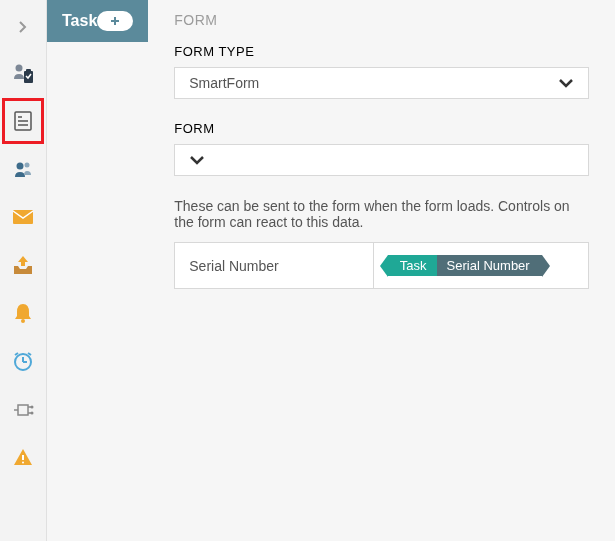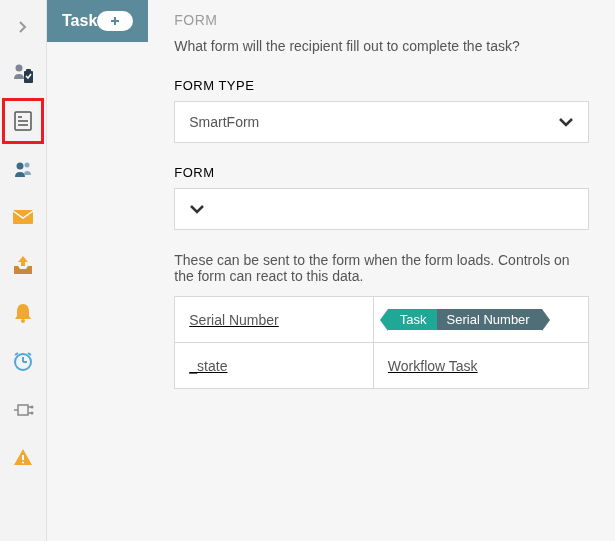--- a/index.html
+++ b/index.html
@@ -10,24 +10,24 @@
 .sidebar-item.collapse { height: 38px; }
 .highlight-box { border: 3px solid #ed1c24; width: 42px; height: 46px; display: flex; align-items: center; justify-content: center; }
 .main { flex: 1; background: #f6f6f6; display: flex; flex-direction: row; }
 .header { background: #5b8a9b; height: 42px; display: flex; align-items: center; justify-content: space-between; padding: 0 15px; }
 .header-title { color: #fff; font-size: 16px; font-weight: 600; }
 .header-add { background: #fff; border-radius: 12px; width: 36px; height: 20px; display: flex; align-items: center; justify-content: center; color: #5b8a9b; font-weight: bold; cursor: pointer; }
 .content { padding: 12px 26px; overflow-y: auto; }
 .section-label { color: #9c9c9c; font-size: 14px; letter-spacing: 0.5px; margin-bottom: 10px; font-weight: 400; }
 .description { color: #555; font-size: 14px; margin-bottom: 24px; }
 .field-label { color: #000000; font-size: 13px; letter-spacing: 0.5px; margin-bottom: 8px; font-weight: 400; margin-top: 16px; }
-.select-box { background: #fff; border: 1px solid #d8d8d8; height: 42px; display: flex; align-items: center; justify-content: space-between; padding: 0 14px; margin-bottom: 22px; cursor: pointer; }
+.select-box { background: #fff; border: 1px solid #d8d8d8; height: 32px; display: flex; align-items: center; justify-content: space-between; padding: 0 14px; margin-bottom: 22px; cursor: pointer; }
 .select-text { color: #555; font-size: 14px; }
 .chevron { color: #333; }
-.params-table { width: 100%; border-collapse: collapse; margin-top: 12px; background: #fff; text-decoration: underline; }
+.params-table { width: 100%; border-collapse: collapse; margin-top: 12px; background: #fff; }
 .params-table td { border: 1px solid #d8d8d8; padding: 12px 14px; font-size: 14px; color: #555; vertical-align: middle; height: 46px; }
 .param-badge { display: inline-flex; align-items: center; }
 .badge-left { background: #1fa896; color: #fff; padding: 3px 10px 3px 12px; font-size: 13px; position: relative; }
 .badge-left::before { content: ''; position: absolute; left: -8px; top: 0; border-top: 11px solid transparent; border-bottom: 11px solid transparent; border-right: 8px solid #1fa896; }
 .badge-right { background: #506e78; color: #fff; padding: 3px 12px 3px 10px; font-size: 13px; position: relative; }
 .badge-right::after { content: ''; position: absolute; right: -8px; top: 0; border-top: 11px solid transparent; border-bottom: 11px solid transparent; border-left: 8px solid #506e78; }
 svg { display: block; }
 </style>
 </head>
 <body>
@@ -118,21 +118,20 @@
       <div class="header-add">
         <svg width="16" height="12" viewBox="0 0 16 12">
           <line x1="8" y1="2" x2="8" y2="10" stroke="#5b8a9b" stroke-width="2"></line>
           <line x1="4" y1="6" x2="12" y2="6" stroke="#5b8a9b" stroke-width="2"></line>
         </svg>
       </div>
     </div>
 
     <div class="content">
       <div class="section-label">FORM</div>
-      <div class="description">What form will the recipient fill out to complete the task?</div>
 
       <div class="field-label">FORM TYPE</div>
       <div class="select-box">
         <span class="select-text">SmartForm</span>
         <span class="chevron">
           <svg width="16" height="10" viewBox="0 0 16 10">
               <path d="M2 2 L8 8 L14 2" stroke="#333" stroke-width="2.5" fill="none"></path>
             </svg>
         </span>
       </div>
@@ -152,21 +151,17 @@
         <tbody>
             <tr>
           <td style="width:48%">Serial Number</td>
           <td>
             <span class="param-badge">
               <span class="badge-left">Task</span>
               <span class="badge-right">Serial Number</span>
             </span>
           </td>
         </tr>
-        <tr>
-          <td>_state</td>
-          <td>Workflow Task</td>
-        </tr>
       </tbody>
         </table>
     </div>
   </div>
 </div>
 
 </body></html>

